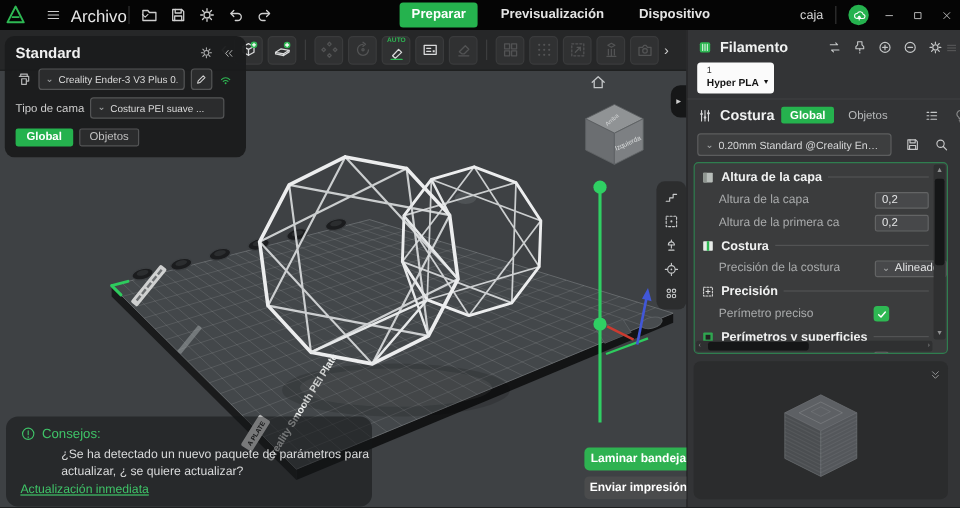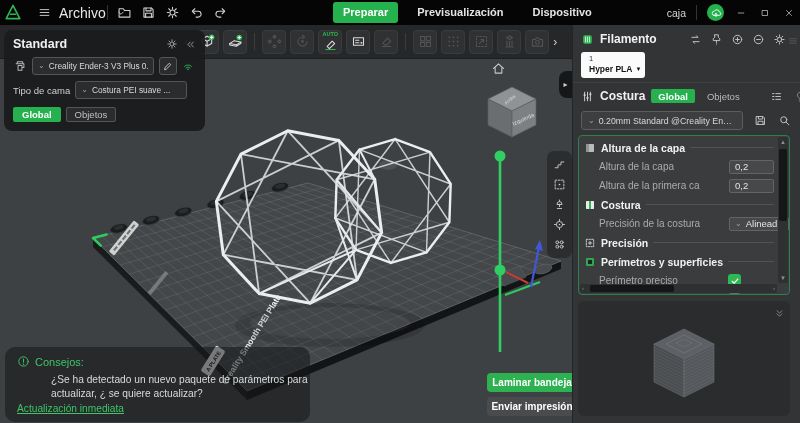--- a/index.html
+++ b/index.html
@@ -658,38 +658,38 @@
             <span class="sicon">
               <svg width="12" height="12" viewBox="0 0 18 18" fill="none" stroke="currentColor" stroke-width="1.3" stroke-linecap="round" stroke-linejoin="round">
                 <rect x="3.5" y="3.5" width="11" height="11" stroke-dasharray="2.2 1.8"></rect>
                 <path d="M9 6.5v5M6.5 9h5"></path>
               </svg>
             </span>
             <span class="slabel">Precisión</span>
             <span class="sline"></span>
           </div>
           <div class="srow">
-            <span class="sicon">
-              <svg width="12" height="12" viewBox="0 0 18 18" fill="none" stroke="currentColor" stroke-width="1.3" stroke-linecap="round" stroke-linejoin="round">
-                <rect x="3" y="3" width="12" height="12" rx="1.5" fill="#2eb853" stroke="none" opacity=".85"></rect>
-                <rect x="6" y="6" width="6" height="6" fill="#222" stroke="none"></rect>
-              </svg>
-            </span>
-            <span class="slabel">Perímetros y superficies</span>
-            <span class="sline"></span>
-          </div>
-          <div class="srow">
             <span class="flabel">Perímetro preciso</span>
             <span class="vcol">
               <span class="fcheck on">
                 <svg width="10" height="10" viewBox="0 0 18 18" fill="none" stroke="currentColor" stroke-width="1.3" stroke-linecap="round" stroke-linejoin="round">
                   <path d="M4 9.5 7.5 13 14 5.5" stroke="#fff" stroke-width="2.2"></path>
                 </svg>
               </span>
             </span>
+          </div>
+          <div class="srow">
+            <span class="sicon">
+              <svg width="12" height="12" viewBox="0 0 18 18" fill="none" stroke="currentColor" stroke-width="1.3" stroke-linecap="round" stroke-linejoin="round">
+                <rect x="3" y="3" width="12" height="12" rx="1.5" fill="#2eb853" stroke="none" opacity=".85"></rect>
+                <rect x="6" y="6" width="6" height="6" fill="#222" stroke="none"></rect>
+              </svg>
+            </span>
+            <span class="slabel">Perímetros y superficies</span>
+            <span class="sline"></span>
           </div>
           <div class="srow">
             <span class="flabel">Sólo un perímetro en las capas</span>
             <span class="vcol">
               <span class="fcheck off"></span>
             </span>
           </div>
         </div>
       <div class="vscroll">
         <span class="ar" style="top:2px">▲</span>

